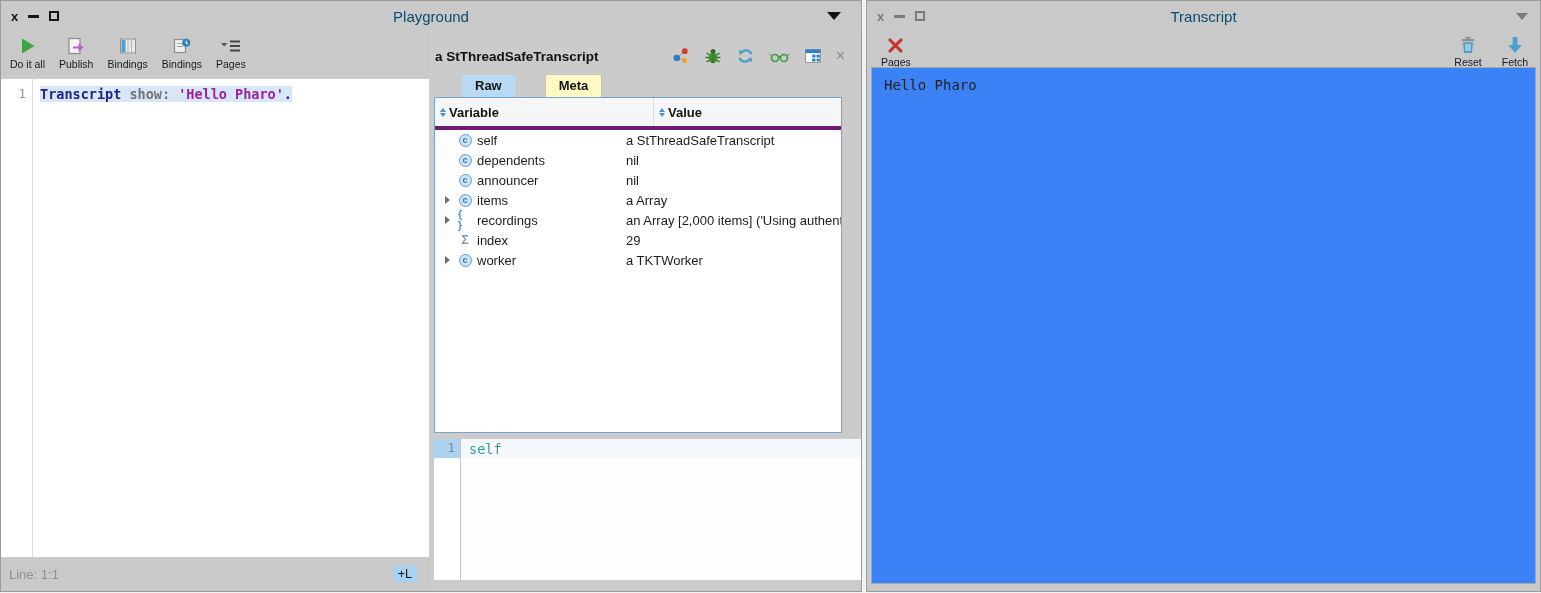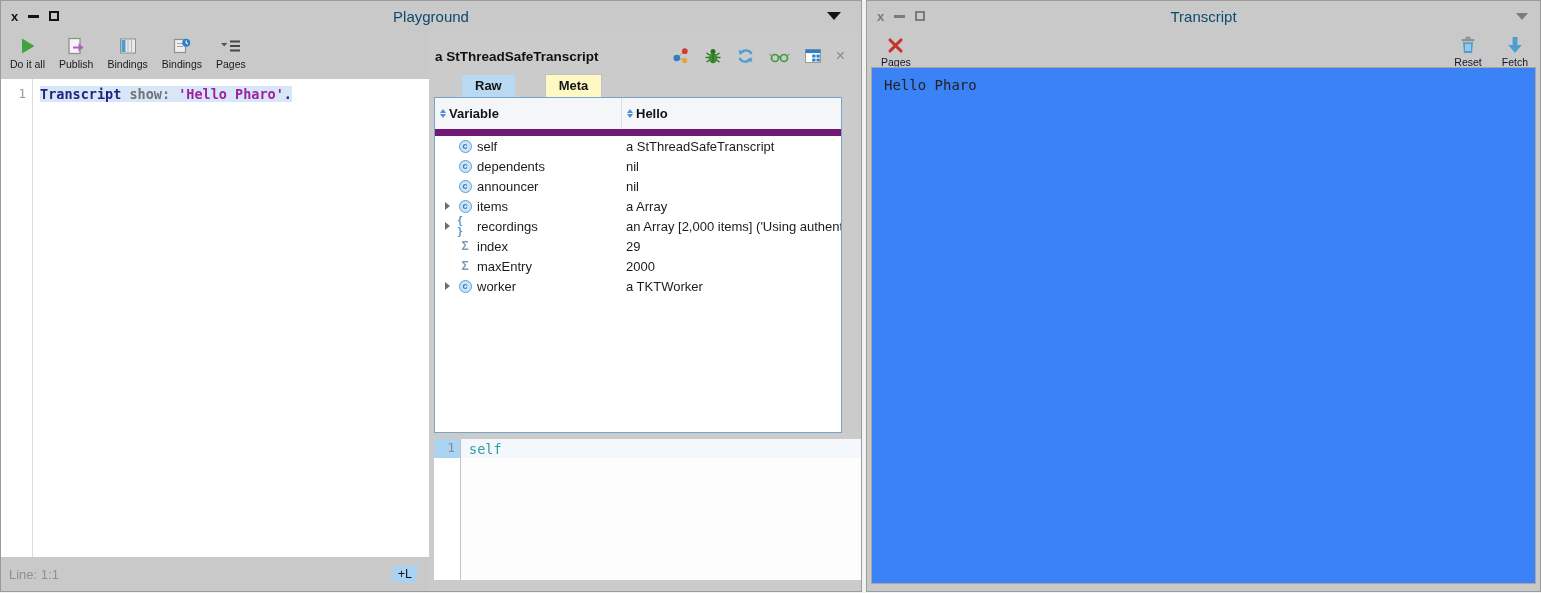--- a/index.html
+++ b/index.html
@@ -71,21 +71,21 @@
   .insp-icon { display:flex; align-items:center; cursor:default; }
   .insp-close { color:#8a8a8a; font-size:16px; line-height:1; font-weight:400; cursor:default; }
 
   .tabs { flex:0 0 26px; display:flex; align-items:flex-end; padding-left:5px; gap:2px; }
   .tab { padding:3px 13px 4px; font-size:13px; font-weight:700; color:#141414; cursor:default;margin-left:28px; }
   .tab.selected { background:#b9d9f2; }
   .tab.unselected { background:#fef9c3; border:1px solid #c2c2c2; border-bottom:none;text-align:right; }
 
   .var-table { flex:0 0 336px; margin:0 19px 0 5px; background:#fff; border:1px solid #74a5cf;
                font-size:13px; overflow:hidden; }
-  .thead { display:flex; height:38px; background:#f4f6f8; border-bottom:7px solid #701a75; font-weight:700; color:#141414; }
+  .thead { display:flex; height:32px; background:#f4f6f8; border-bottom:4px solid #701a75; font-weight:700; color:#141414;gap:32px; }
   .th-var { width:186px; flex:0 0 186px; display:flex; align-items:center; padding-left:5px; gap:3px; }
   .th-val { flex:1; display:flex; align-items:center; padding-left:5px; gap:3px; border-left:1px solid #dddddd; }
   .sort { display:inline-flex; flex-direction:column; line-height:0; }
   .sort i { display:block; width:0; height:0; border-left:3px solid transparent; border-right:3px solid transparent; }
   .sort .up { border-bottom:4px solid #4a90d9; margin-bottom:1px; }
   .sort .dn { border-top:4px solid #4a90d9; }
 
   .row { display:flex; height:20px; align-items:center; color:#1c1c1c; }
   .r-var { width:186px; flex:0 0 186px; display:flex; align-items:center; padding-left:6px; gap:4px; overflow:hidden; }
   .tri-box { width:12px; flex:0 0 12px; display:flex; justify-content:center; }
@@ -285,21 +285,21 @@
                 <i class="up"></i>
                 <i class="dn"></i>
               </span>
             <span>Variable</span>
           </div>
           <div class="th-val">
             <span class="sort">
                 <i class="up"></i>
                 <i class="dn"></i>
               </span>
-            <span>Hello</span>
+            <span>Value</span>
           </div>
         </div>
 
         <div class="row">
           <div class="r-var">
               <span class="tri-box"></span>
               <span class="r-icon">
                 <span class="ci"></span>
               </span>
               <span class="r-name">self</span>
@@ -352,30 +352,20 @@
         </div>
         <div class="row">
           <div class="r-var">
               <span class="tri-box"></span>
               <span class="r-icon">
                 <span class="si"></span>
               </span>
               <span class="r-name">index</span>
             </div>
           <div class="r-val">29</div>
-        </div>
-        <div class="row">
-          <div class="r-var">
-              <span class="tri-box"></span>
-              <span class="r-icon">
-                <span class="si"></span>
-              </span>
-              <span class="r-name">maxEntry</span>
-            </div>
-          <div class="r-val">2000</div>
         </div>
         <div class="row">
           <div class="r-var">
               <span class="tri-box">
                 <span class="tri"></span>
               </span>
               <span class="r-icon">
                 <span class="ci"></span>
               </span>
               <span class="r-name">worker</span>

